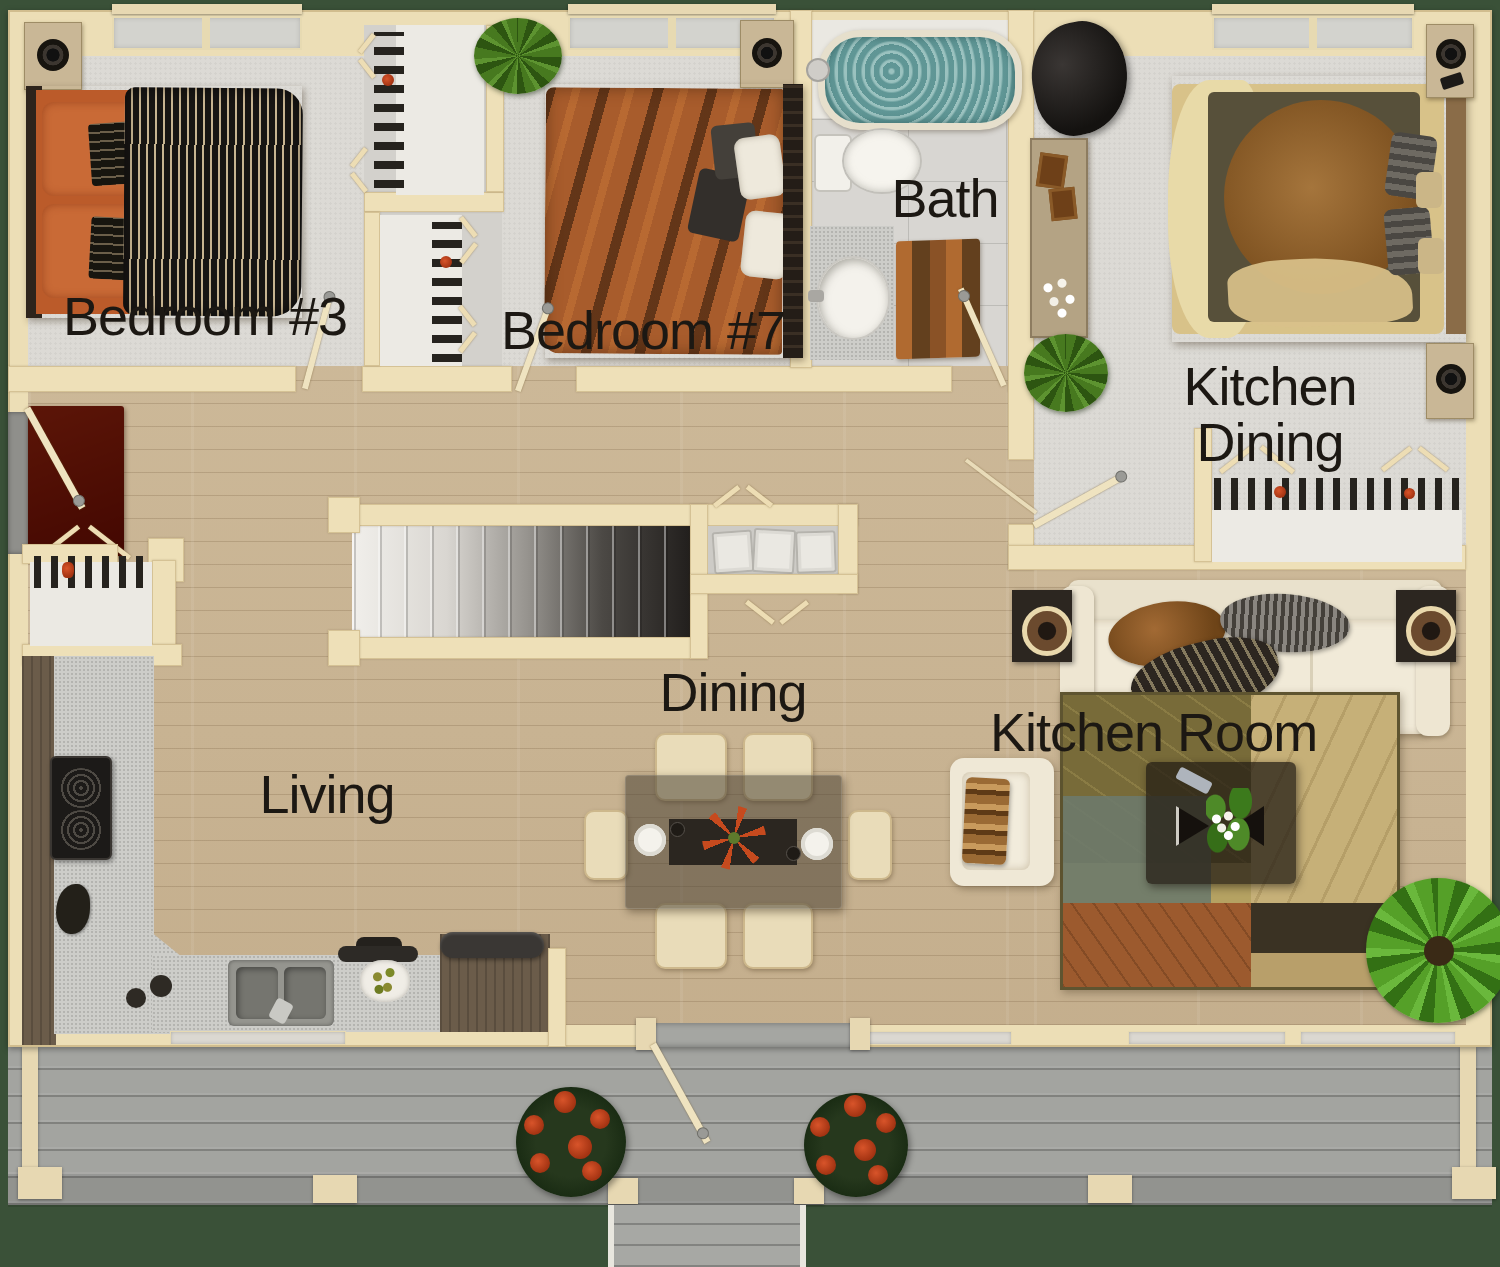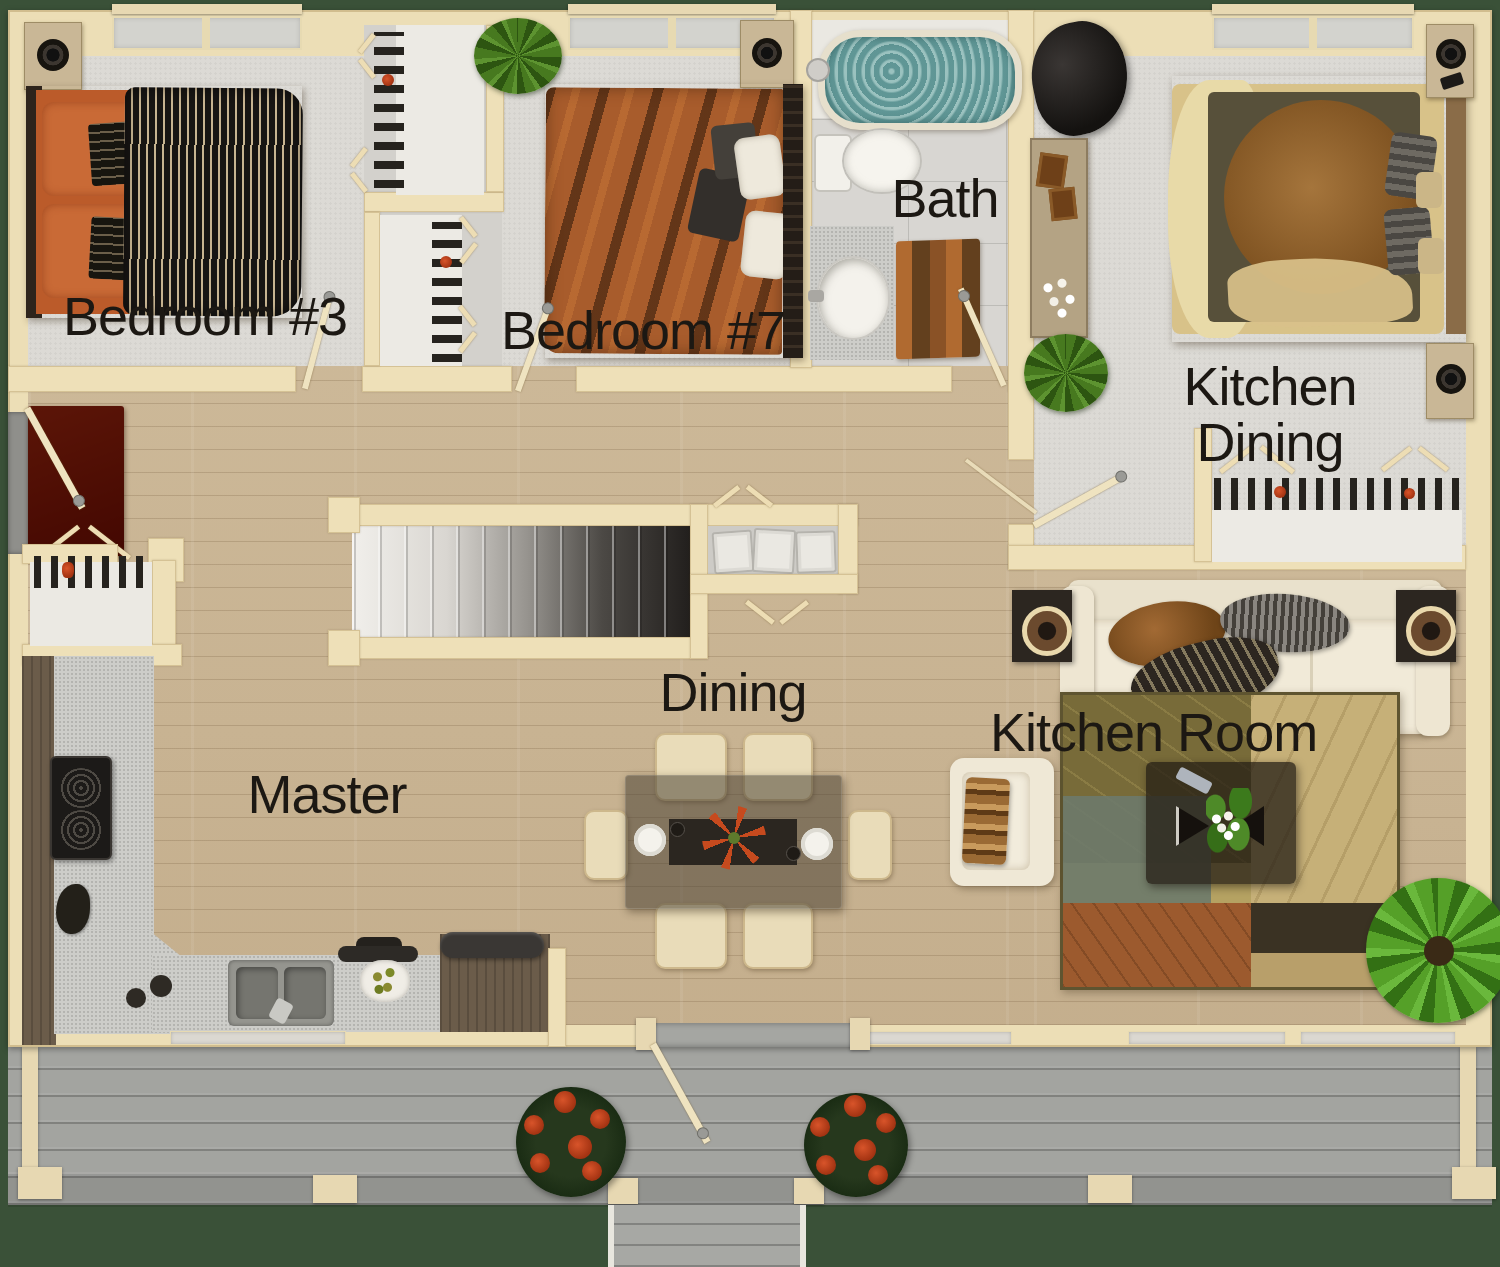--- a/index.html
+++ b/index.html
@@ -374,17 +374,17 @@
     <div class="knob" style="left:-2px;bottom:4px;"></div>
   </div>
 
   <div class="lbl" style="left:40px;top:288px;width:330px;">Bedroom #3</div>
   <div class="lbl" style="left:478px;top:302px;width:330px;">Bedroom #7</div>
   <div class="lbl" style="left:870px;top:170px;width:150px;">Bath</div>
   <div class="lbl" style="left:1130px;top:358px;width:280px;">
     <div>Kitchen</div>
     <div>Dining</div>
   </div>
-  <div class="lbl" style="left:222px;top:766px;width:210px;">Master</div>
+  <div class="lbl" style="left:222px;top:766px;width:210px;">Living</div>
   <div class="lbl" style="left:628px;top:664px;width:210px;">Dining</div>
   <div class="lbl" style="left:990px;top:704px;width:320px;">Kitchen Room</div>
 
 </div>
 
 </body></html>

